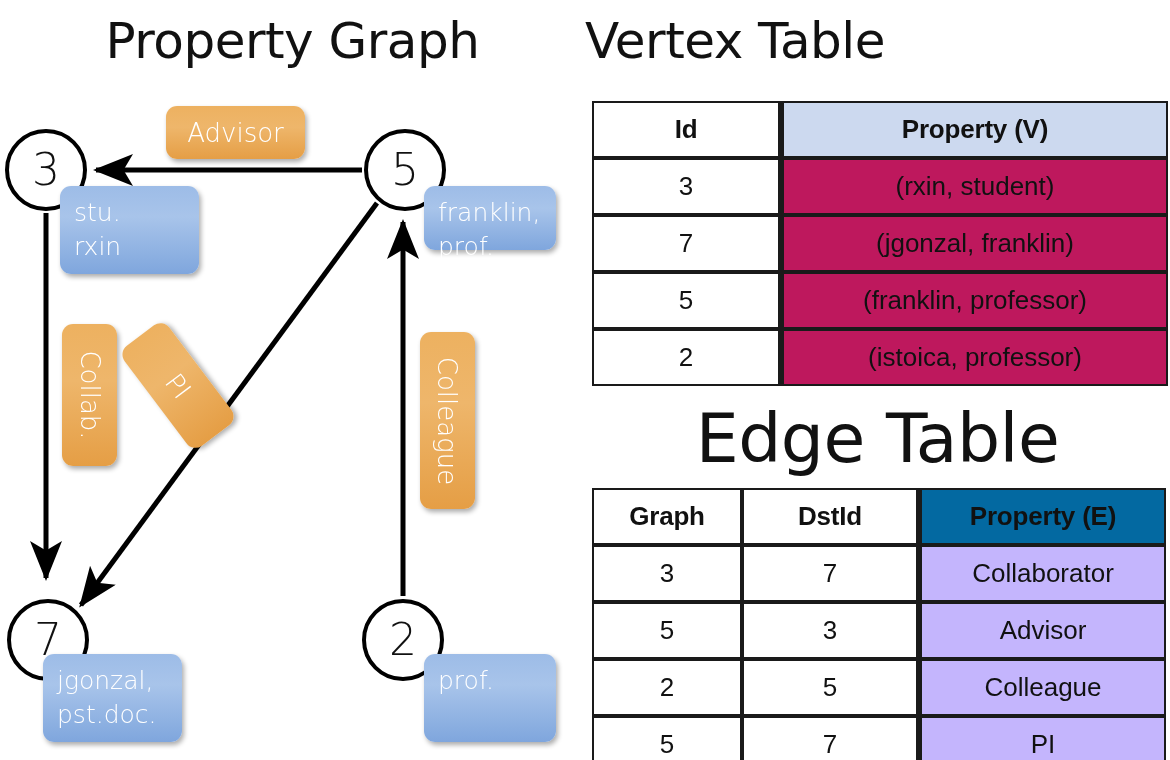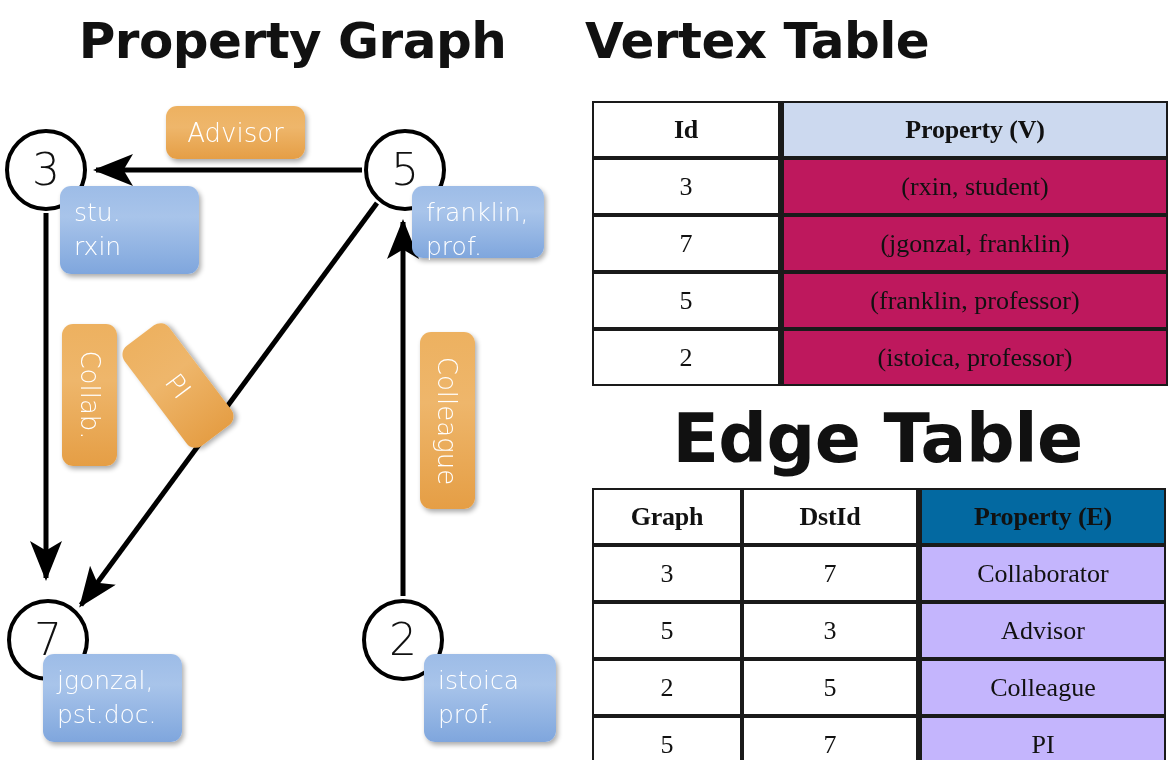--- a/index.html
+++ b/index.html
@@ -13,21 +13,21 @@
     position: relative;
     overflow: hidden;
     font-family: "Liberation Sans", sans-serif;
     color: #000000;
   }
 
   
   .title {
     position: absolute;
     font-family: "DejaVu Sans", sans-serif;
-    font-weight: 700;
+    font-weight: 400;
     color: #111111;
     white-space: nowrap;
     letter-spacing: -0.5px;
   }
   #title-property-graph { left: 0;   top: 12px;  width: 585px; text-align: center; font-size: 50px; }
   #title-vertex-table   { left: 585px; top: 12px; width: 585px; font-size: 50px; }
   #title-edge-table     { left: 585px; top: 399px; width: 585px; text-align: center; font-size: 68px; }
 
   
   #graph-canvas {
@@ -95,21 +95,21 @@
     white-space: nowrap;
   }
   .edge-label.vertical  > span { transform: rotate(90deg); display: block; }
   .edge-label.rot-diag  > span { transform: rotate(90deg); display: block; }
 
   
   .data-table {
     position: absolute;
     border-collapse: separate;
     border-spacing: 0;
-    font-family: Liberation Serif, serif;
+    font-family: Liberation Sans, sans-serif;
     font-weight: 300;
   }
   .data-table td, .data-table th {
     border: 2px solid #1a1a1a;
     padding: 0;
     text-align: center;
     font-weight: 300;
     font-size: 26px;
     color: #111111;
     background: #ffffff;
@@ -167,30 +167,29 @@
     <span>7</span>
   </div>
   <div class="node" style="left:362px; top:599px;">
     <span>2</span>
   </div>
 
   <div class="prop-box" style="left:60px; top:186px; width:139px; height:88px;">
     <span>stu.</span>
     <span>rxin</span>
   </div>
-  <div class="prop-box" style="left:412px; top:186px; width:132px; height:72px;">
+  <div class="prop-box" style="left:424px; top:186px; width:132px; height:64px;">
     <span>franklin,</span>
     <span>prof.</span>
   </div>
   <div class="prop-box" style="left:43px; top:654px; width:139px; height:88px;">
     <span>jgonzal,</span>
     <span>pst.doc.</span>
   </div>
   <div class="prop-box" style="left:424px; top:654px; width:132px; height:88px;">
-    <span>istoica</span>
     <span>prof.</span>
   </div>
 
   <div class="edge-label" style="left:166px; top:106px; width:139px; height:53px;">
     <span>Advisor</span>
   </div>
 
   <div class="edge-label vertical" style="left:62px; top:324px; width:55px; height:142px;">
     <span>Collab.</span>
   </div>

